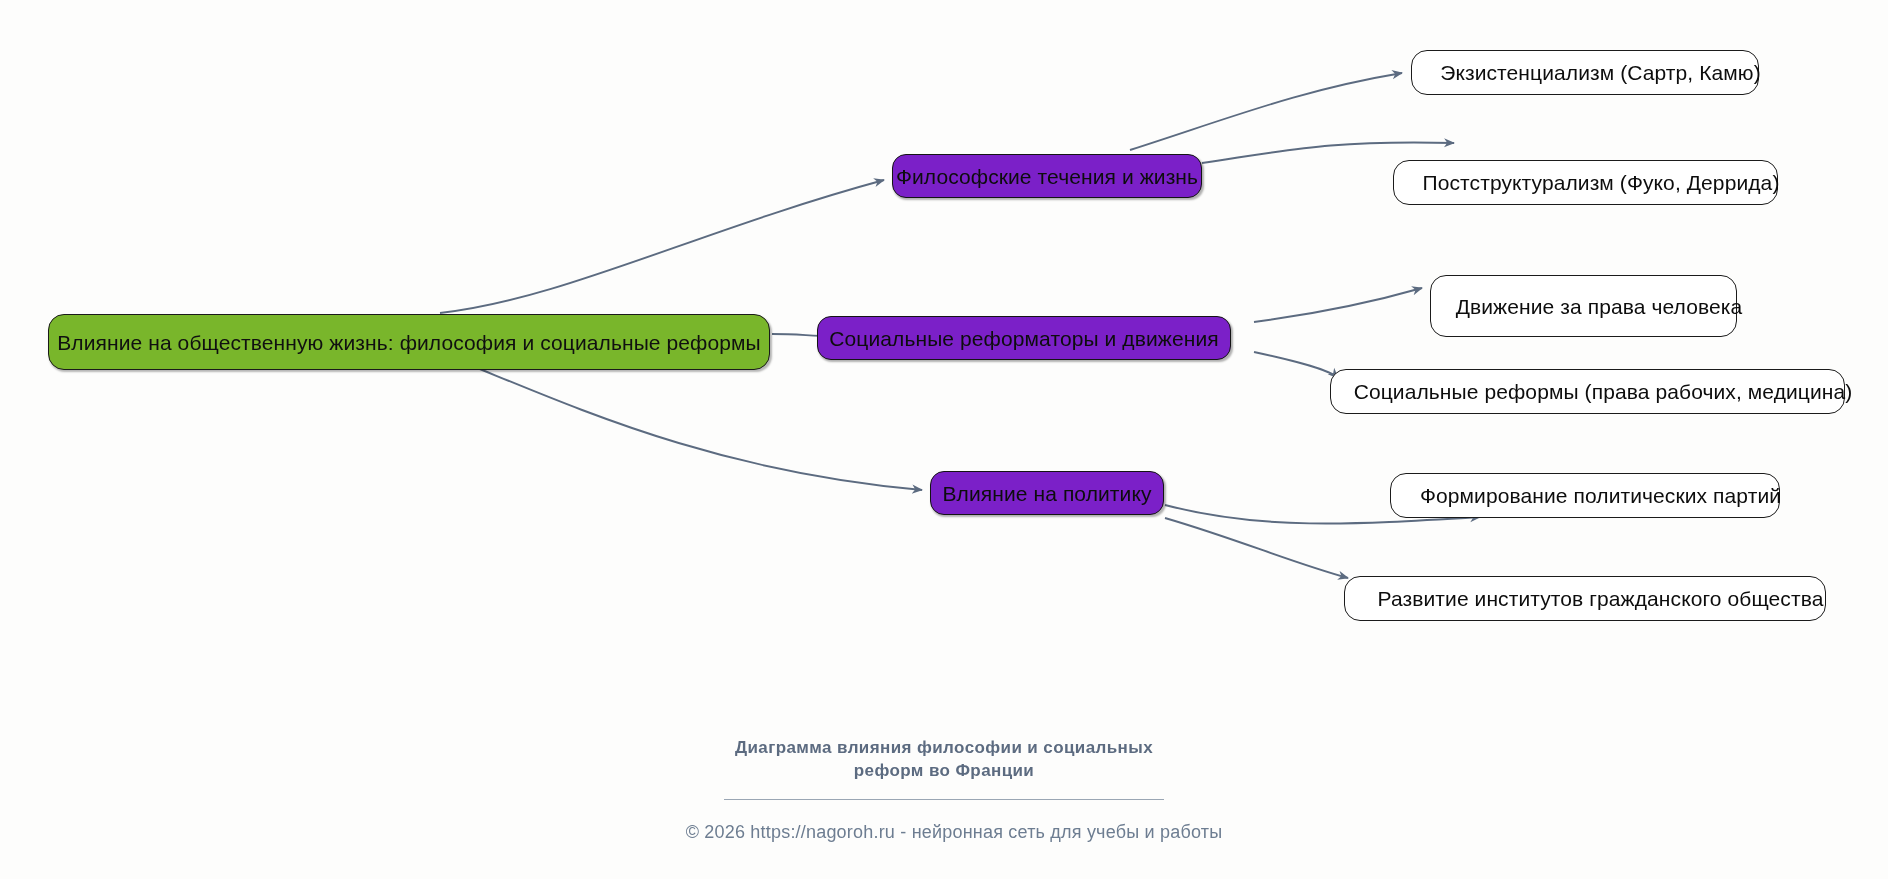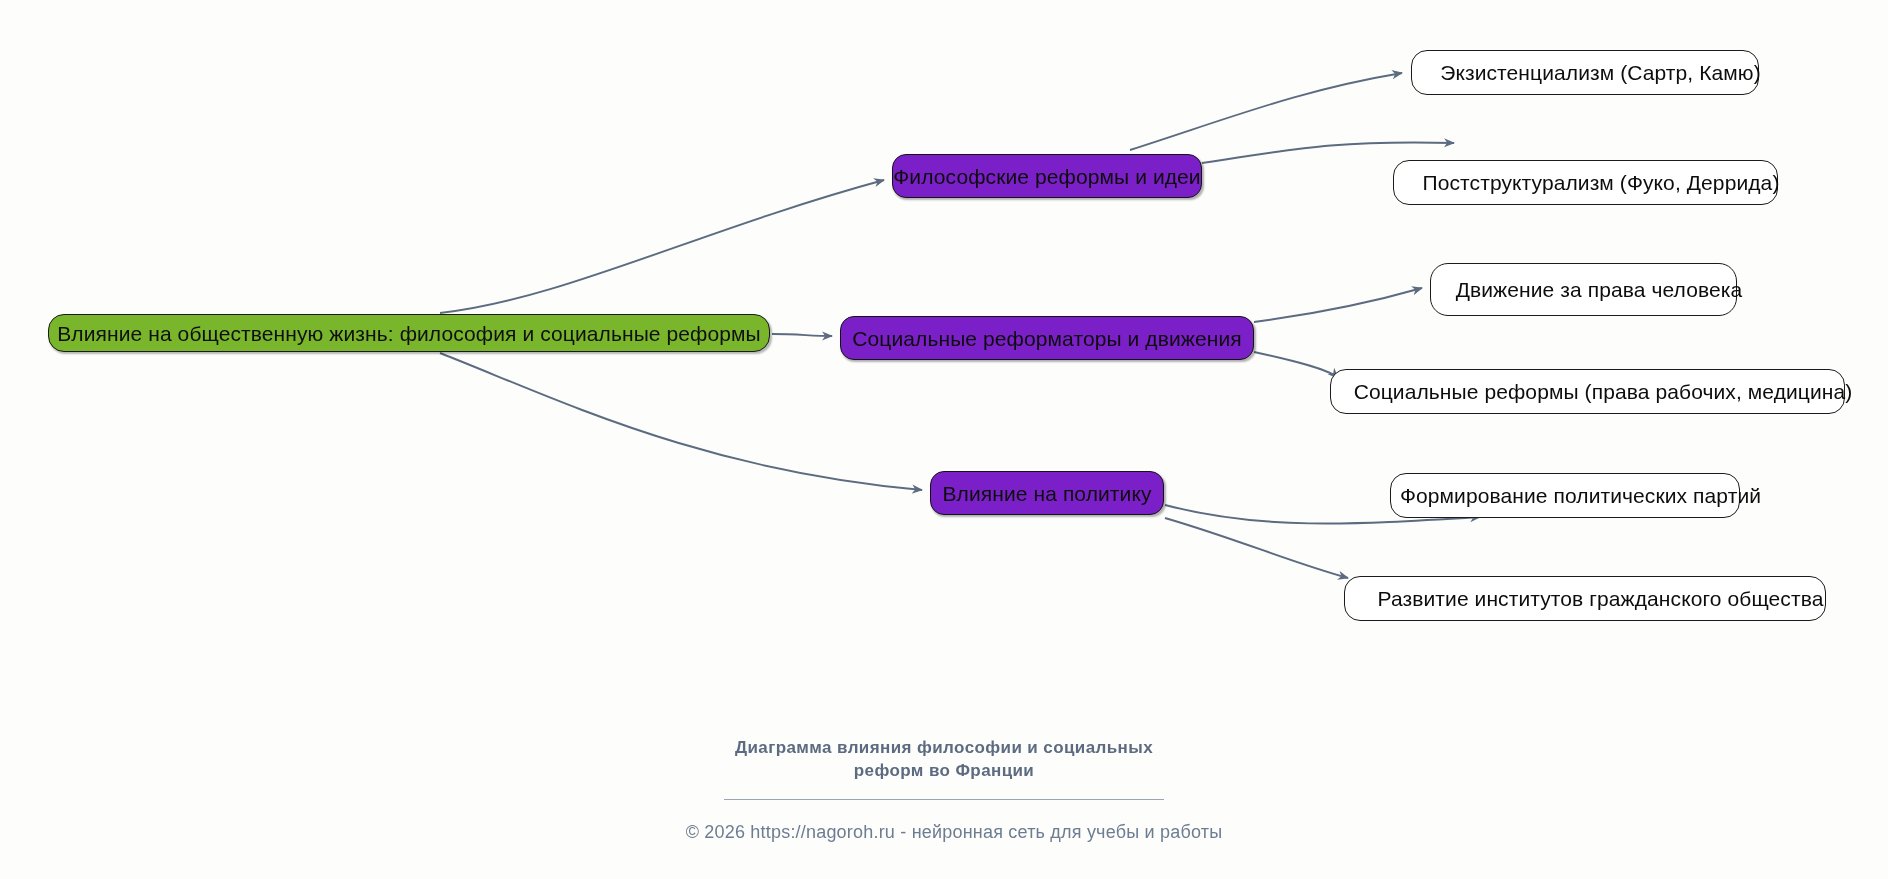--- a/index.html
+++ b/index.html
@@ -110,53 +110,53 @@
       <path d="M 440,353 C 560,400 700,470 922,490"></path>
       <path d="M 1130,150 C 1230,118 1300,90 1402,73"></path>
       <path d="M 1202,163 C 1290,150 1330,140 1454,143"></path>
       <path d="M 1254,322 C 1330,312 1380,300 1422,288"></path>
       <path d="M 1254,352 C 1300,362 1330,370 1338,378"></path>
       <path d="M 1165,505 C 1260,530 1350,525 1480,517"></path>
       <path d="M 1165,518 C 1240,540 1290,562 1348,578"></path>
     </g>
   </svg>
 
-  <div class="node node-root" style="left:48px; top:314px; width:722px; height:38px;">
+  <div class="node node-root" style="left:48px; top:314px; width:722px; height:56px;">
     <span class="node-label">Влияние на общественную жизнь: философия и социальные реформы</span>
   </div>
 
   <div class="node node-branch" style="left:892px; top:154px; width:310px; height:44px;">
-    <span class="node-label">Философские реформы и идеи</span>
+    <span class="node-label">Философские течения и жизнь</span>
   </div>
 
-  <div class="node node-branch" style="left:840px; top:316px; width:414px; height:44px;text-align:center;">
+  <div class="node node-branch" style="left:817px; top:316px; width:414px; height:44px;text-align:center;">
     <span class="node-label">Социальные реформаторы и движения</span>
   </div>
 
   <div class="node node-branch" style="left:930px; top:471px; width:234px; height:44px;text-align:center;">
     <span class="node-label">Влияние на политику</span>
   </div>
 
   <div class="node node-leaf" style="left:1411px; top:50px; width:348px; height:45px;">
     <span class="node-label">Экзистенциализм (Сартр, Камю)</span>
   </div>
 
   <div class="node node-leaf" style="left:1393px; top:160px; width:385px; height:45px;">
     <span class="node-label">Постструктурализм (Фуко, Деррида)</span>
   </div>
 
-  <div class="node node-leaf" style="left:1430px; top:263px; width:307px; height:53px;border-radius:18px;">
+  <div class="node node-leaf" style="left:1430px; top:275px; width:307px; height:62px;">
     <span class="node-label">Движение за права человека</span>
   </div>
 
   <div class="node node-leaf" style="left:1330px; top:369px; width:515px; height:45px;">
     <span class="node-label">Социальные реформы (права рабочих, медицина)</span>
   </div>
 
-  <div class="node node-leaf" style="left:1390px; top:473px; width:350px; height:45px;">
+  <div class="node node-leaf" style="left:1390px; top:473px; width:390px; height:45px;">
     <span class="node-label">Формирование политических партий</span>
   </div>
 
   <div class="node node-leaf" style="left:1344px; top:576px; width:482px; height:45px;">
     <span class="node-label">Развитие институтов гражданского общества</span>
   </div>
 
   <div id="footer">
     <div id="footer-title">
       <span>Диаграмма влияния философии и социальных</span>

